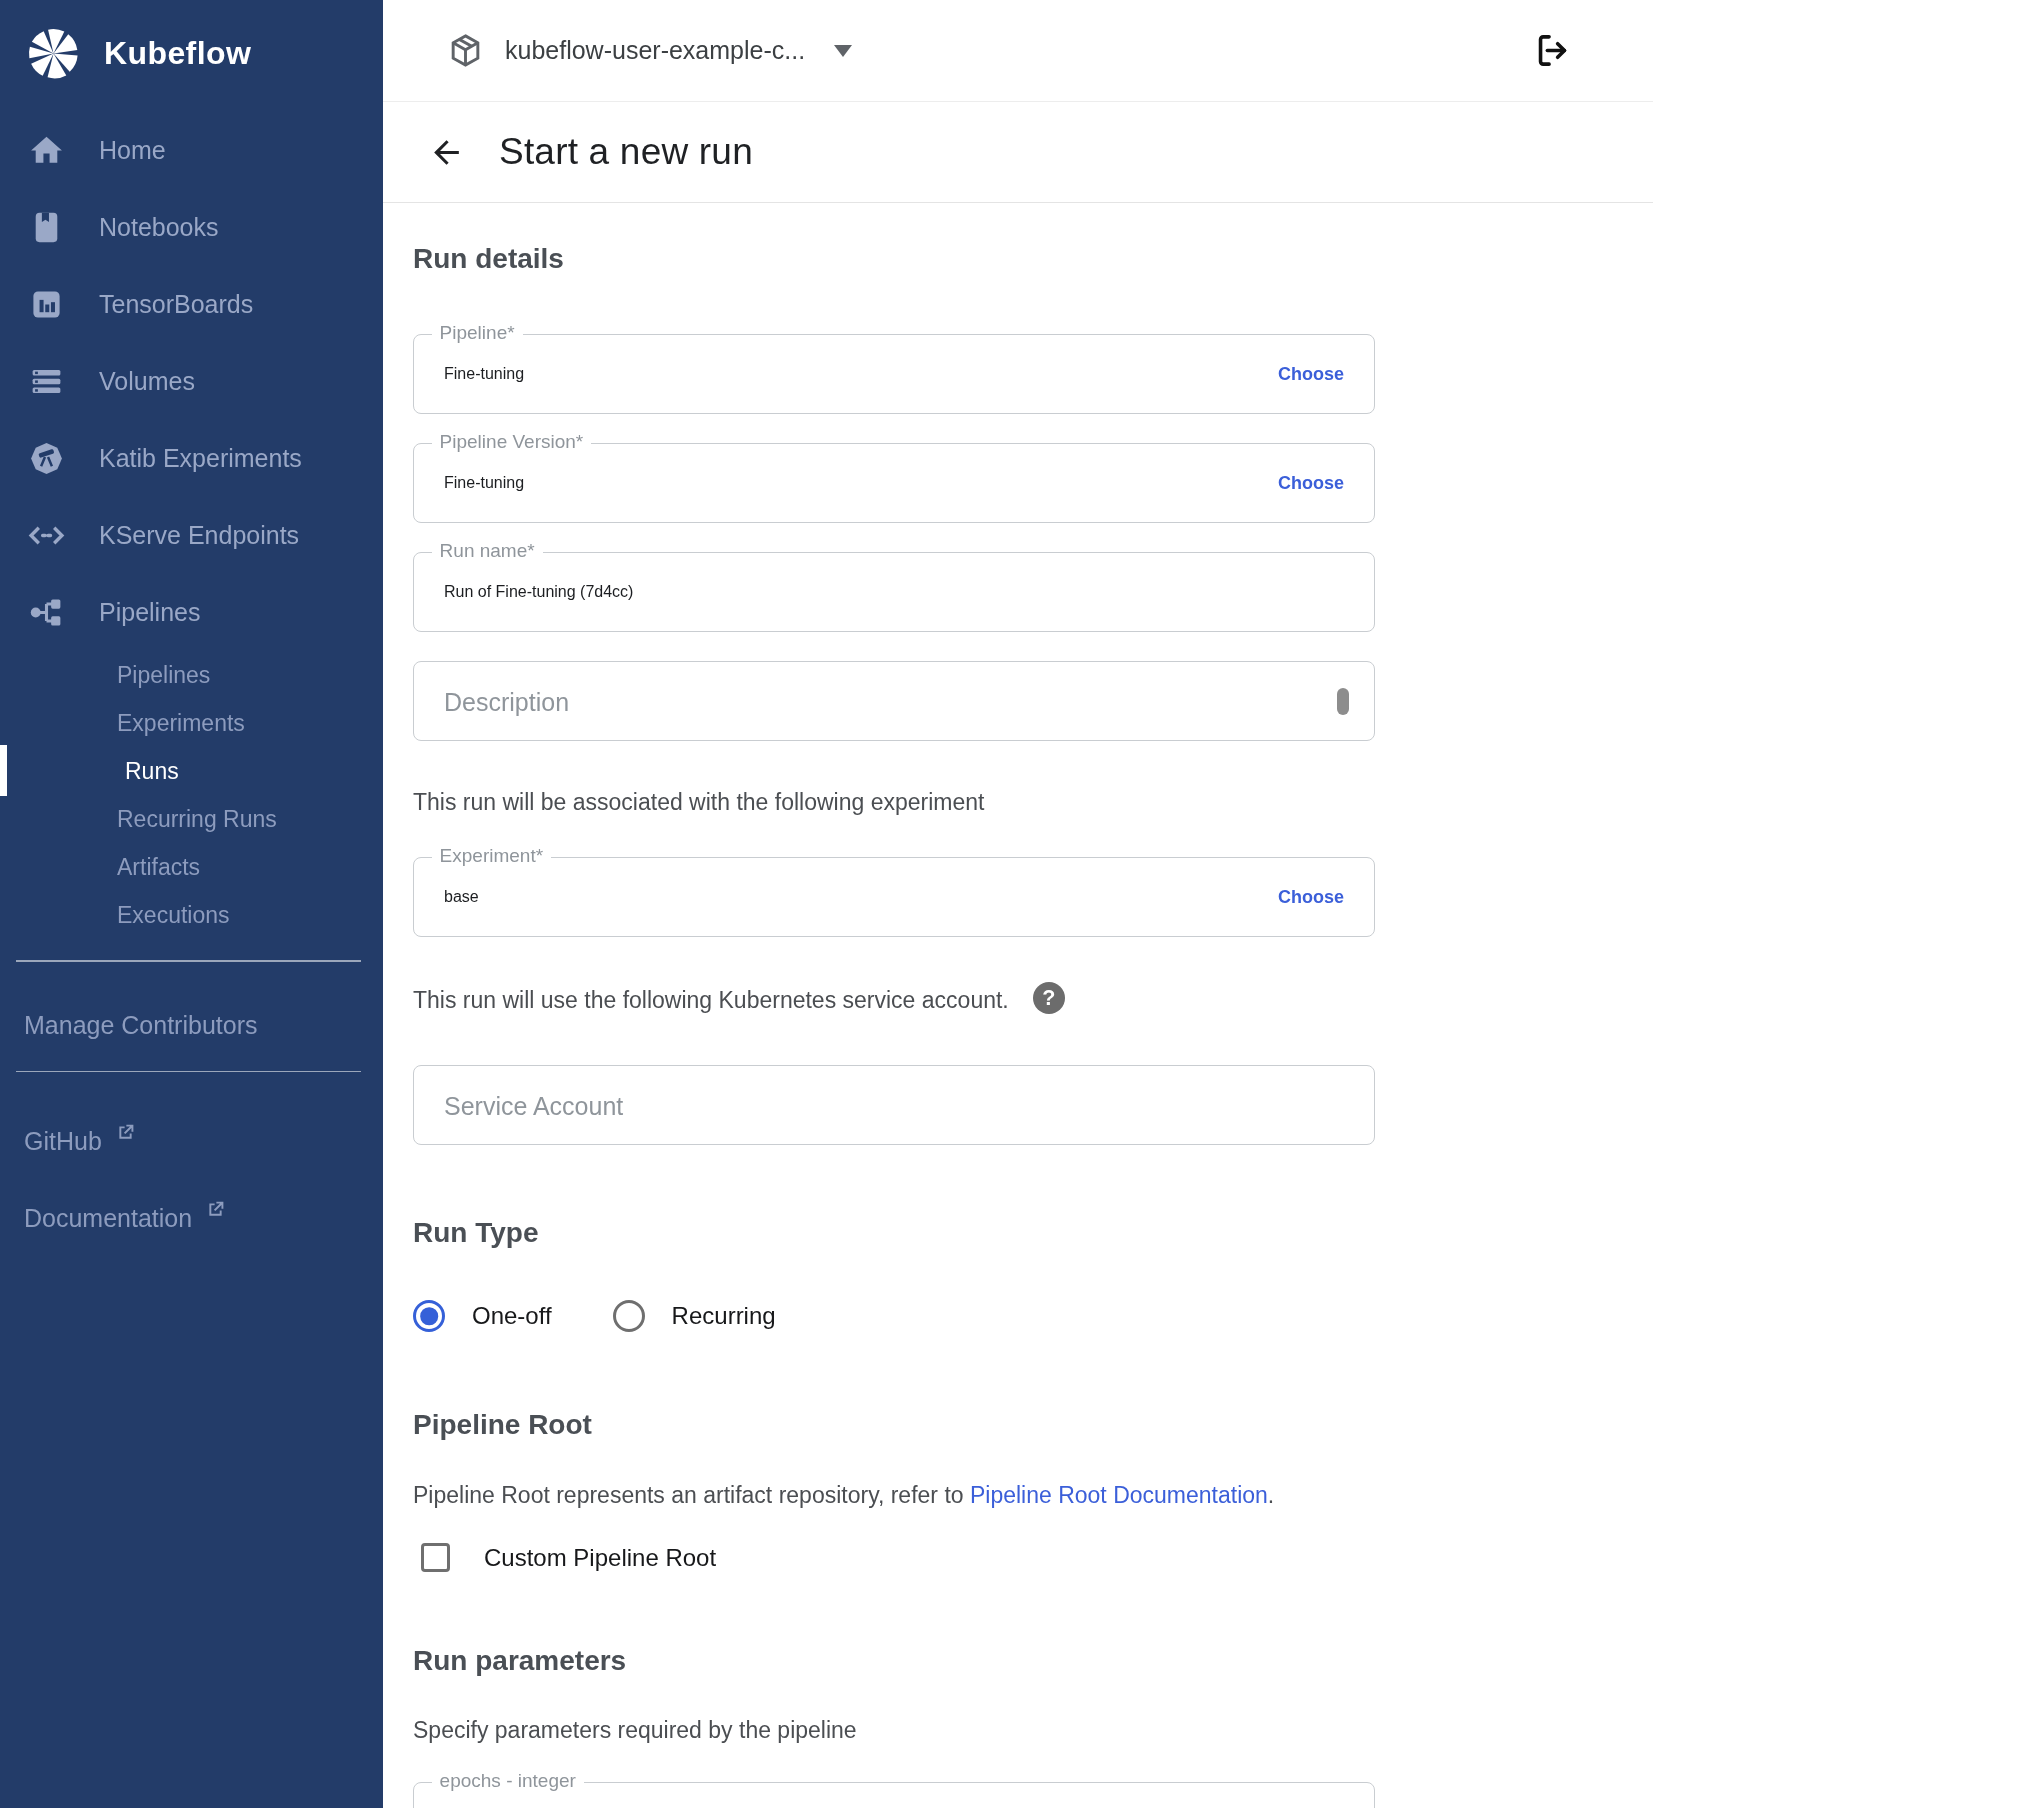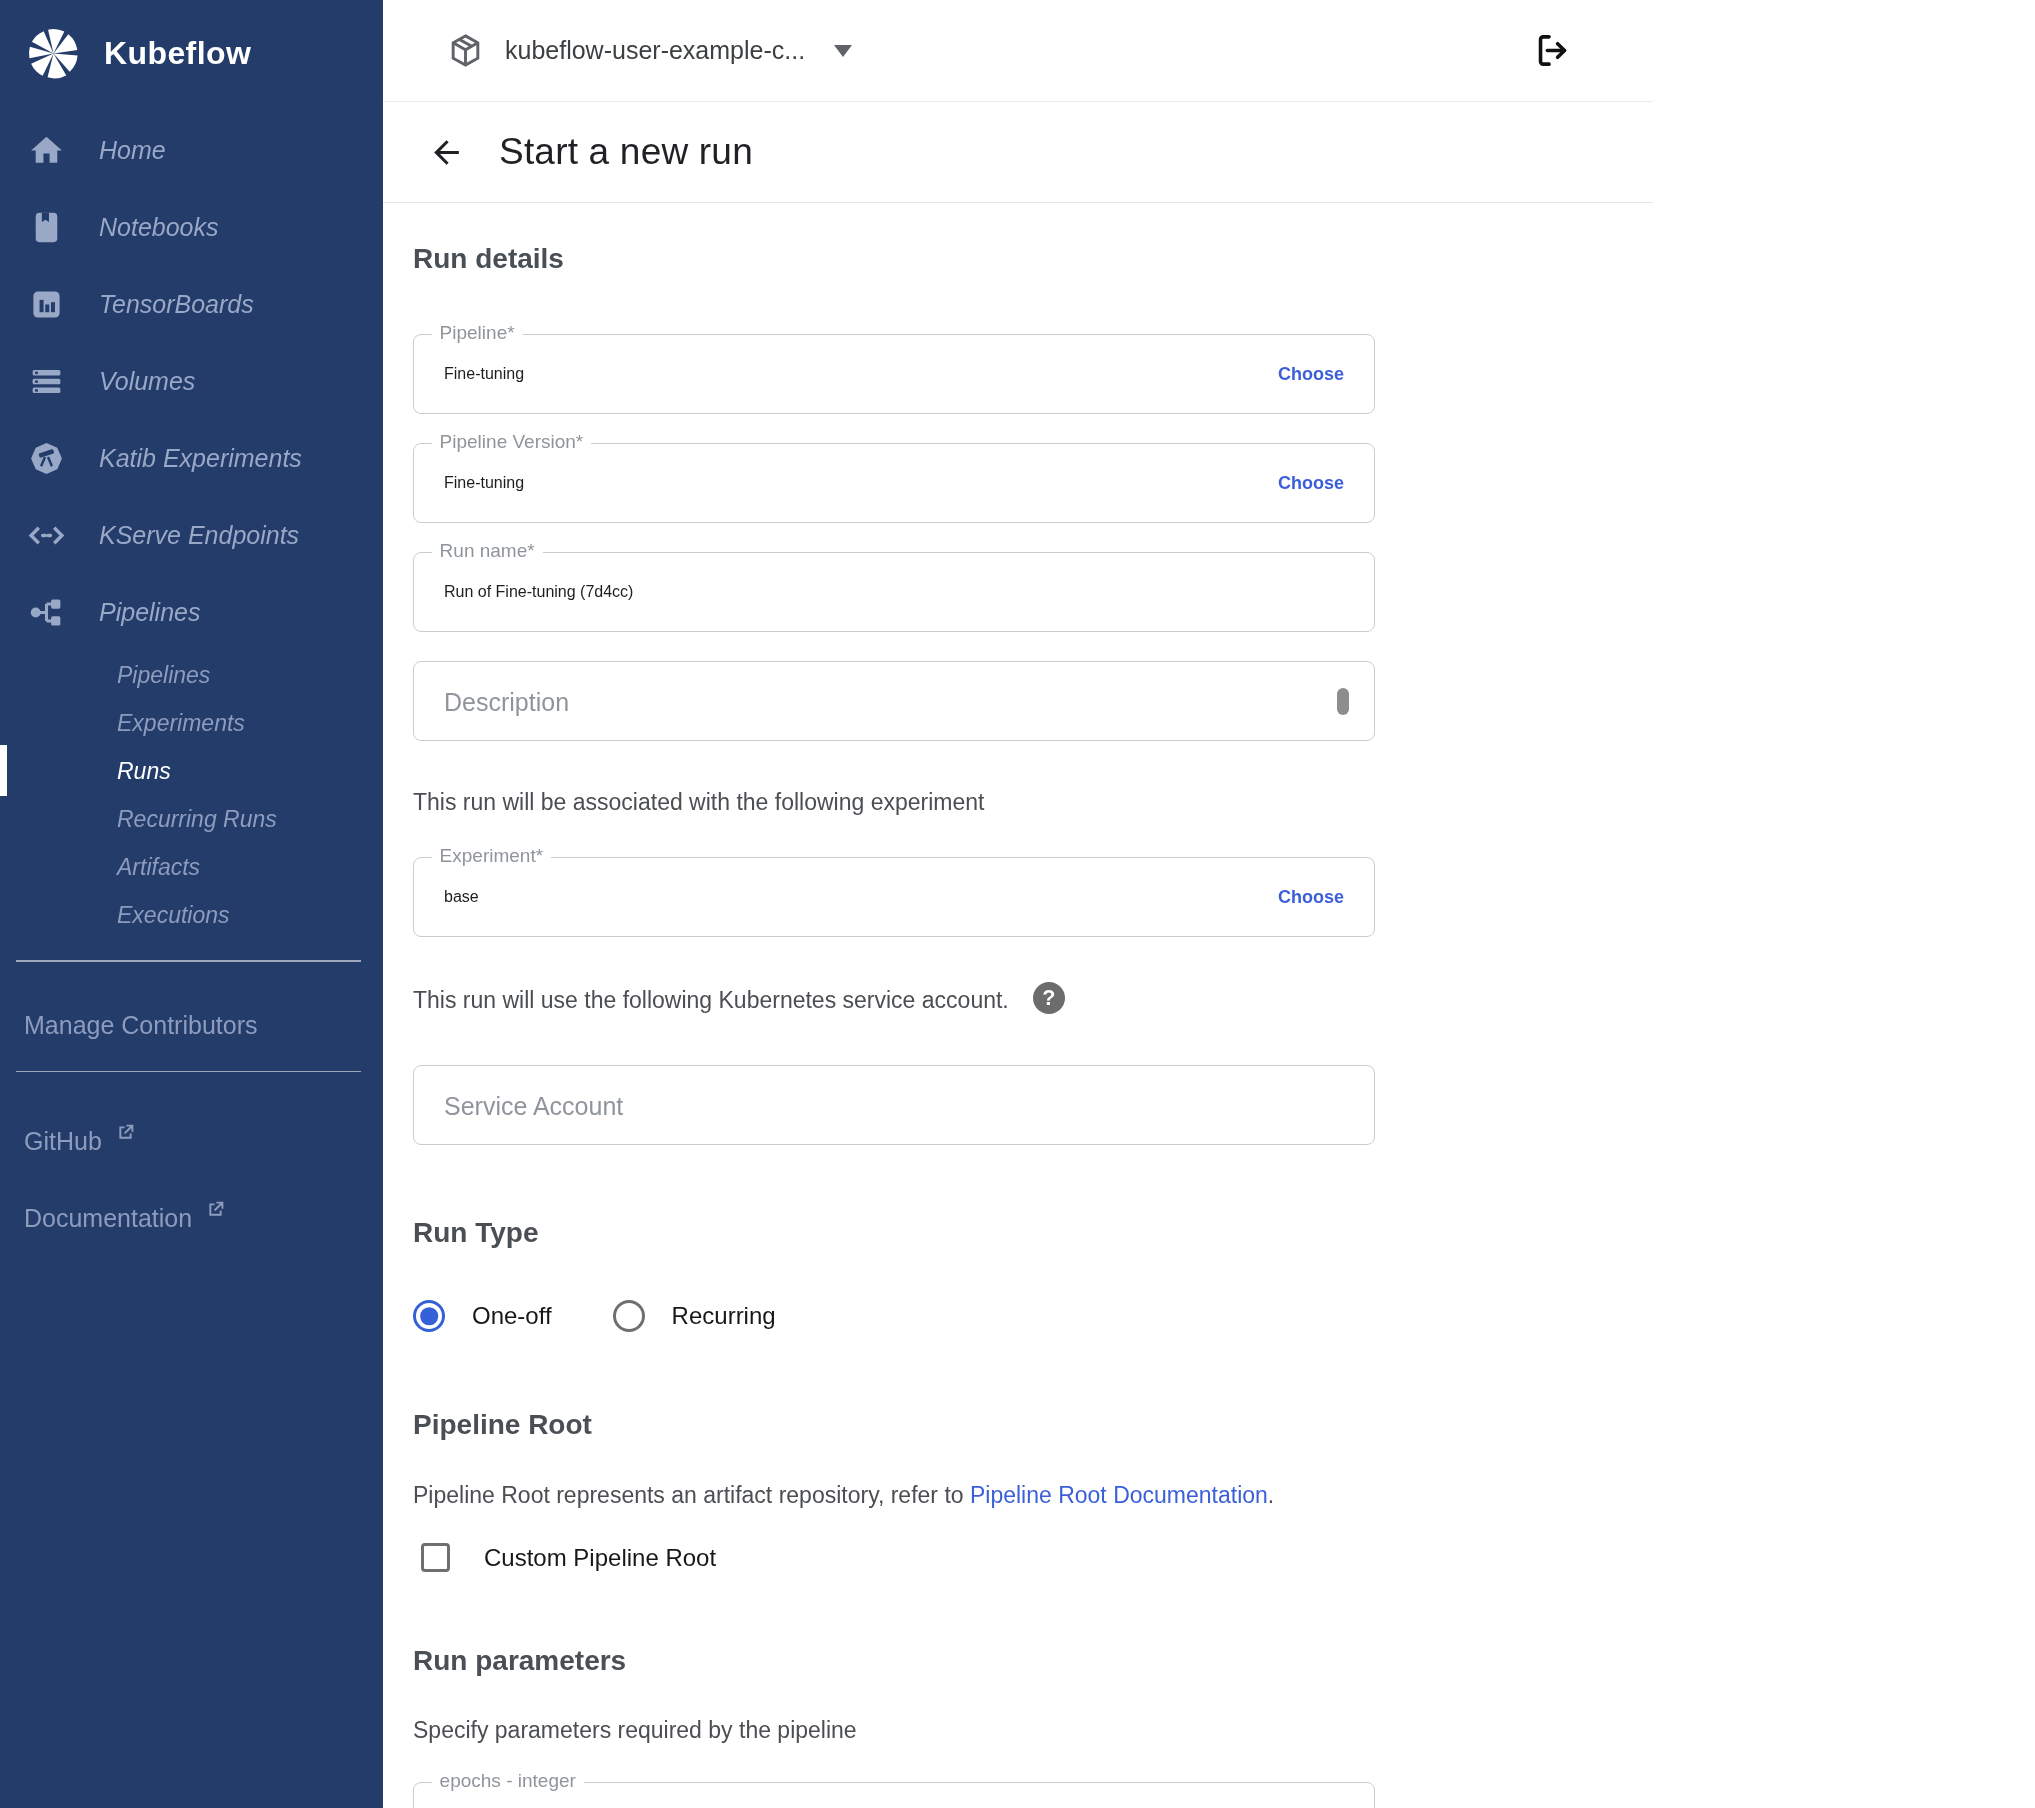--- a/index.html
+++ b/index.html
@@ -15,36 +15,36 @@
   
   .sidebar {
     width:383px; flex-shrink:0; height:100%;
     background:#233c69;
     position:relative;
   }
   .logo-row { display:flex; align-items:center; gap:21px; padding:24px 0 0 24px; }
   .logo-mark { width:59px; height:59px; }
   .brand { color:#ffffff; font-size:32px; font-weight:bold; letter-spacing:0.4px; }
 
-  .nav { margin-top:29px;font-style:italic; }
+  .nav { margin-top:29px; }
   .nav-item {
     height:77px; display:flex; align-items:center;
     padding-left:27px; gap:34px; cursor:pointer;
   }
   .nav-item .nicon { width:38px; height:38px; display:flex; align-items:center; justify-content:center; color:#9aa8c7; }
   .nav-item .nicon svg { width:37px; height:37px; }
   .nav-label { color:#9aa8c7; font-size:25px; }
 
   .sub-list { }
   .sub-item {
     height:48px; display:flex; align-items:center;
     padding-left:117px; cursor:pointer; position:relative;
   }
   .sub-label { color:#8d9cbe; font-size:23px; }
-  .sub-item.active .sub-label { color:#ffffff; }
+  .sub-item.active .sub-label { color:#ffffff;margin-left:8px; }
   .sub-item.active::before {
     content:""; position:absolute; left:0; top:-1.6px; width:7.2px; height:51px; background:#ffffff;
   }
 
   .side-divider { height:1.6px; background:rgba(255,255,255,0.55); margin:21px 22.3px 0 16px; }
   .side-link-row {
     display:flex; align-items:center; padding-left:24px; height:48px; cursor:pointer;
   }
   .side-link-row .sub-label { font-size:25px; }
   .manage-row { margin-top:40px; }

